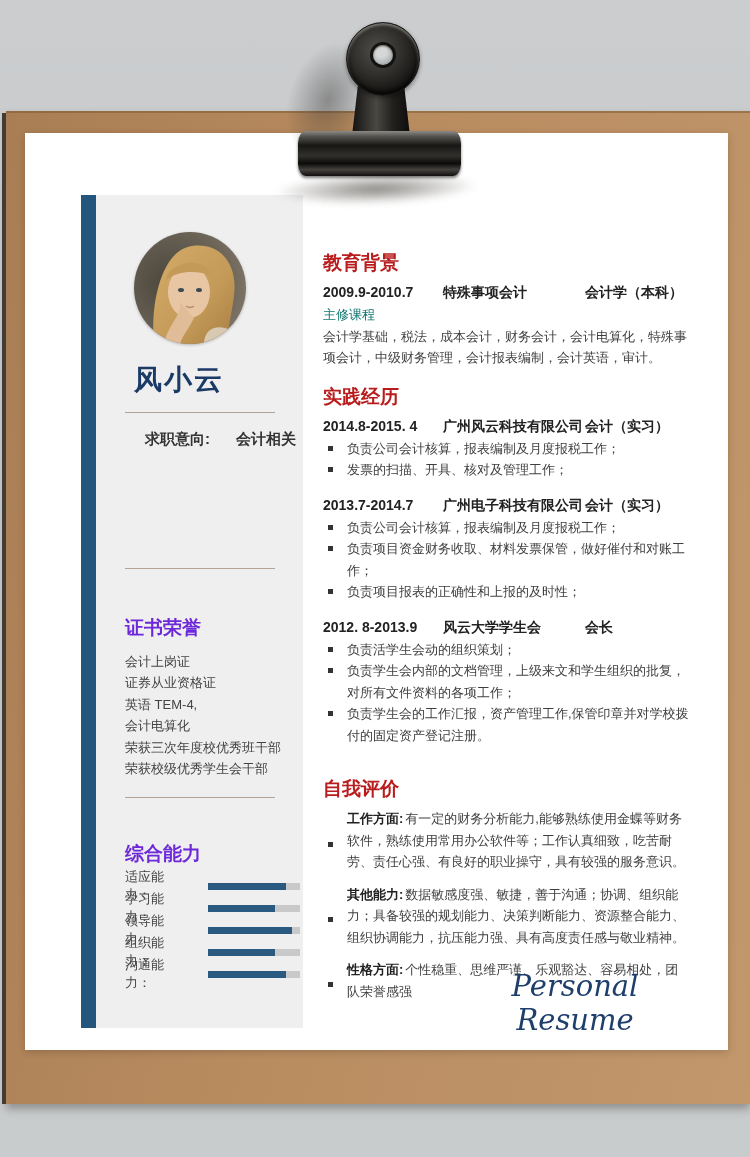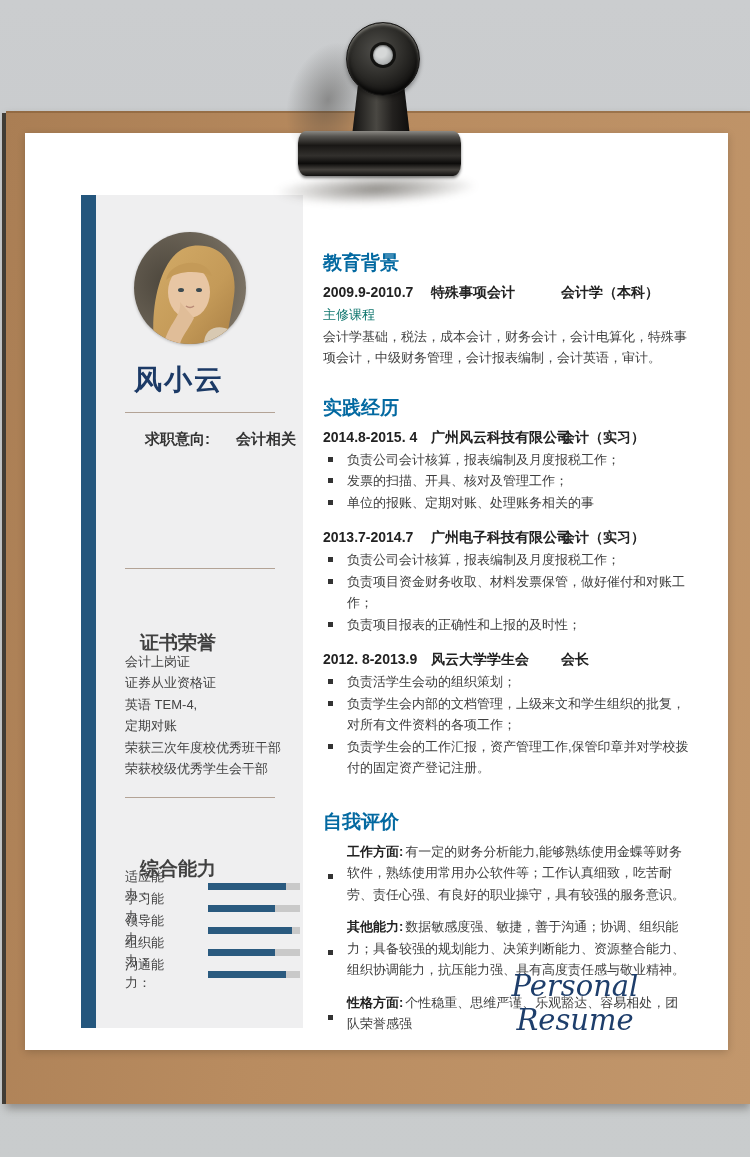--- a/index.html
+++ b/index.html
@@ -23,39 +23,39 @@
     overflow:hidden;box-shadow:0 1px 3px rgba(0,0,0,.25);}
   .name{position:absolute;left:109px;top:228px;margin:0;font-size:28px;font-weight:bold;
     color:#1c3a66;letter-spacing:2px;}
   .sdiv{position:absolute;left:100px;width:150px;height:0;border:none;border-top:1px solid #b3a396;margin:0;}
   .d1{top:279px;}.d2{top:435px;}.d3{top:664px;}
   .objective{position:absolute;left:100px;top:297px;font-size:15px;font-weight:bold;color:#333;}
   .objective span{margin-right:6px;margin-left:20px;}
   .info{position:absolute;left:100px;top:337px;font-size:13px;color:#454545;}
   .info-row{height:21.6px;line-height:21.6px;}
   .info-row .lab{display:inline-block;min-width:66px;}
-  .sb-h2{position:absolute;left:100px;margin:15px;font-size:19px;font-weight:bold;color:#404040;}
+  .sb-h2{position:absolute;left:100px;margin:0;font-size:19px;font-weight:bold;color:#6d28d9;}
   .cert-title{top:482px;}
   .certs{position:absolute;left:100px;top:518px;margin:0;padding:0;list-style:none;
     font-size:13px;color:#434343;}
   .certs li{height:21.4px;line-height:21.4px;}
   .skill-title{top:708px;}
   .skills{position:absolute;left:100px;top:742px;}
   .skill-row{display:flex;align-items:center;height:22px;font-size:13px;color:#454545;}
   .skill-row .slab{width:62px;}
   .track{width:92px;height:7px;background:#c9c9c9;margin-left:21px;}
   .fill{height:7px;background:#2a5a7f;}
   
   .content{position:absolute;left:298px;top:118px;width:368px;font-size:13px;color:#3f3f3f;line-height:21.5px;}
-  .content h2{margin:0 0 7px 0;font-size:19px;color:#0369a1;font-weight:bold;line-height:24px;}
+  .content h2{margin:0 0 7px 0;font-size:19px;color:#b91c1c;font-weight:bold;line-height:24px;}
   .entry-head{display:grid;grid-template-columns:108px 130px auto;font-size:14px;font-weight:bold;
-    color:#222;line-height:20px;margin-bottom:2px;white-space:nowrap;}
+    color:#222;line-height:20px;margin-bottom:2px;white-space:nowrap;gap:12px;}
   .subhead{color:#0f766e;}
   .desc{margin:0 0 0 0;}
-  .sec-exp{margin-top:27px;}
+  .sec-exp{margin-top:16px;}
   .sec-eval{margin-top:31px;}
   .entry{margin-bottom:14px;}
   .blist{margin:0;padding:0;list-style:none;}
   .blist li{display:flex;}
   .sq{flex:0 0 auto;width:5px;height:5px;background:#333;margin:8px 14px 0 5px;}
   .eval-item{margin-bottom:11px;align-items:center;}
   .eval-item b{color:#222;margin-right:2px;}
   .personal{position:absolute;left:430px;top:836px;width:240px;text-align:center;
     font-family:"DejaVu Serif",serif;font-style:italic;font-size:29px;color:#1e3e6b;}
   
@@ -124,21 +124,21 @@
     </div>
 
 
     <hr class="sdiv d2">
 
     <h2 class="sb-h2 cert-title">证书荣誉</h2>
     <ul class="certs">
       <li>会计上岗证</li>
       <li>证券从业资格证</li>
       <li>英语 TEM-4,</li>
-      <li>定期对账</li>
+      <li>会计电算化</li>
       <li>荣获三次年度校优秀班干部</li>
       <li>荣获校级优秀学生会干部</li>
     </ul>
 
     <hr class="sdiv d3">
 
     <h2 class="sb-h2 skill-title">综合能力</h2>
     <div class="skills">
       <div class="skill-row">
           <span class="slab">适应能力：</span>
@@ -195,24 +195,20 @@
             <span>会计（实习）</span>
           </div>
           <ul class="blist">
             <li>
                 <span class="sq"></span>
                 <span>负责公司会计核算，报表编制及月度报税工作；</span>
               </li>
             <li>
                 <span class="sq"></span>
                 <span>发票的扫描、开具、核对及管理工作；</span>
-              </li>
-            <li>
-                <span class="sq"></span>
-                <span>单位的报账、定期对账、处理账务相关的事</span>
               </li>
           </ul>
         </div>
 
         <div class="entry">
           <div class="entry-head">
             <span>2013.7-2014.7</span>
             <span>广州电子科技有限公司</span>
             <span>会计（实习）</span>
           </div>

